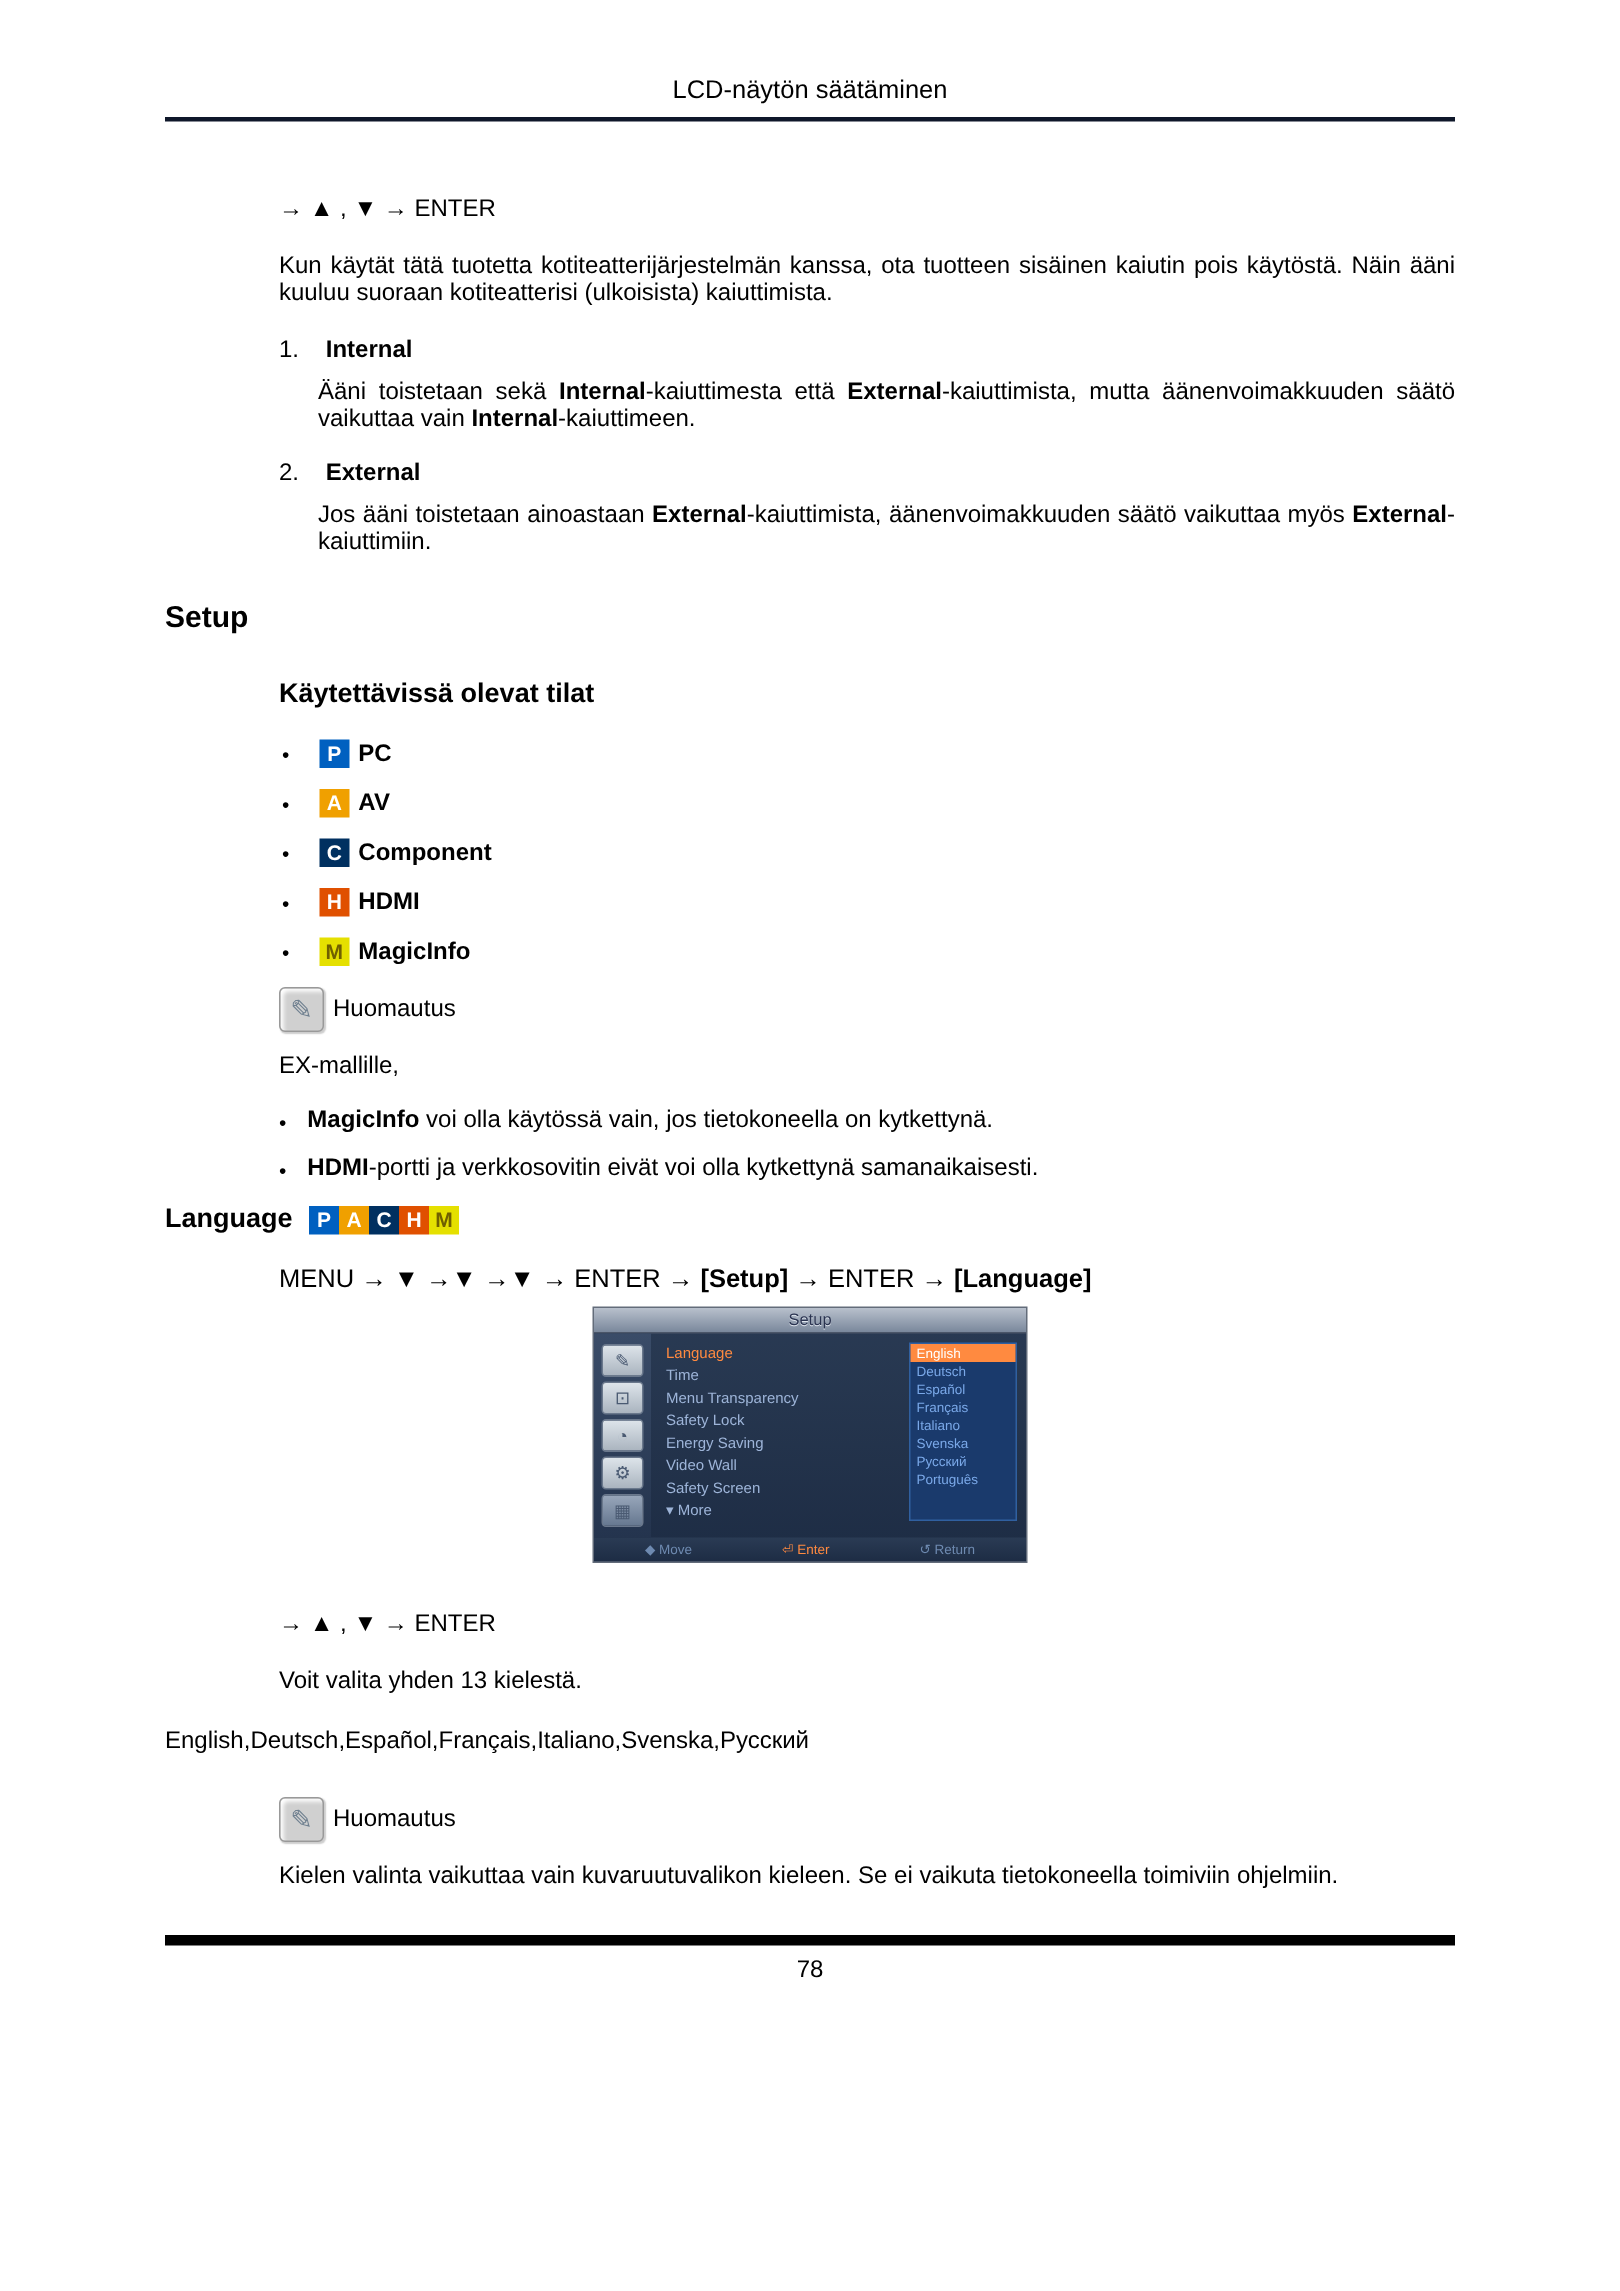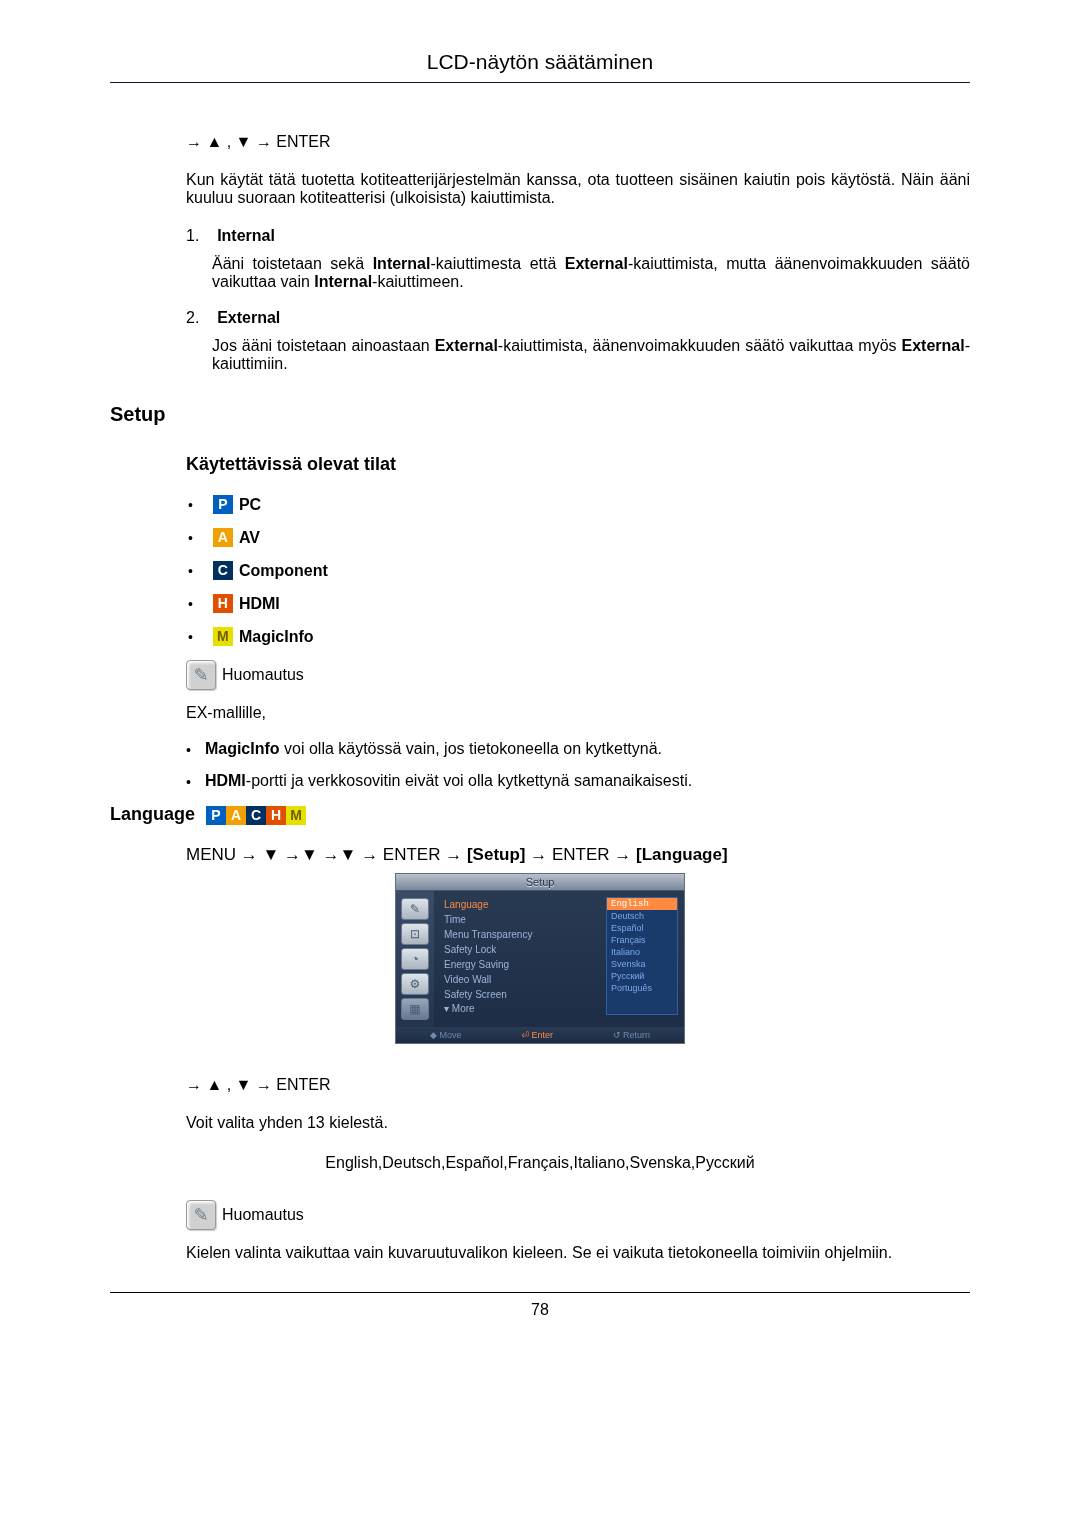--- a/index.html
+++ b/index.html
@@ -7,23 +7,23 @@
       background: #fff;
       margin: 0;
       padding: 0;
       width: 1080px;
     }
     .page {
       padding: 50px 110px 40px 110px;
     }
     .header-title {
       text-align: center;
-      font-size: 21px;
+      font-size: 17px;
       padding-bottom: 8px;
-      border-bottom: 1px solid #0f172a;
+      border-bottom: 3px solid #0f172a;
       margin-bottom: 50px;
     }
     .content {
       font-size: 16px;
     }
     .nav-line {
       margin-left: 76px;
       margin-bottom: 20px;
     }
     .para-indent {
@@ -199,46 +199,45 @@
       border: 1px solid #3060a0;
       font-size: 9px;
     }
     .osd-lang-item {
       padding: 1px 4px;
       color: #7aa8e8;
     }
     .osd-lang-item.sel {
       background: #ff8a40;
       color: #fff;
-      font-family: Liberation Mono, monospace;
     }
     .osd-footer {
       display: flex;
       justify-content: space-around;
       padding: 3px 4px;
       font-size: 9px;
       background: linear-gradient(#2a3b54, #1d2c44);
       color: #6e8ab0;
     }
     .osd-footer .fenter { color: #ff8a40;}
     .more-row {
       color: #9db4d8;
       font-size: 10px;
       padding: 1px 0;
     }
     .lang-list-image {
-      text-align: center;
+      text-align: left;
       margin: 8px auto 24px auto;
       font-size: 16px;
       line-height: 1.6;
     }
     .page-number {
       text-align: center;
       font-size: 16px;
-      border-top: 1px solid #000000;
+      border-top: 7px solid #000000;
       padding-top: 8px;
       margin-top: 30px;
     }
     .bold { font-weight: 600; }
   </style>
 </head>
 <body>
 
 <div class="page">
   <div class="header-title">LCD-näytön säätäminen</div>

